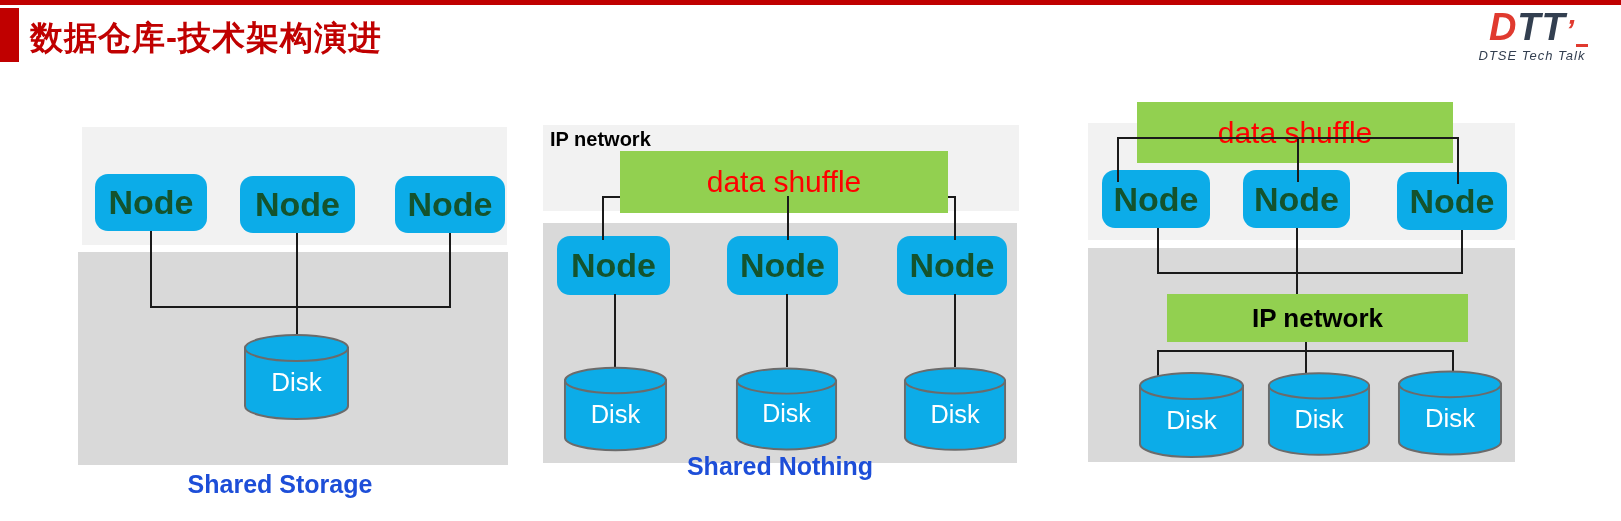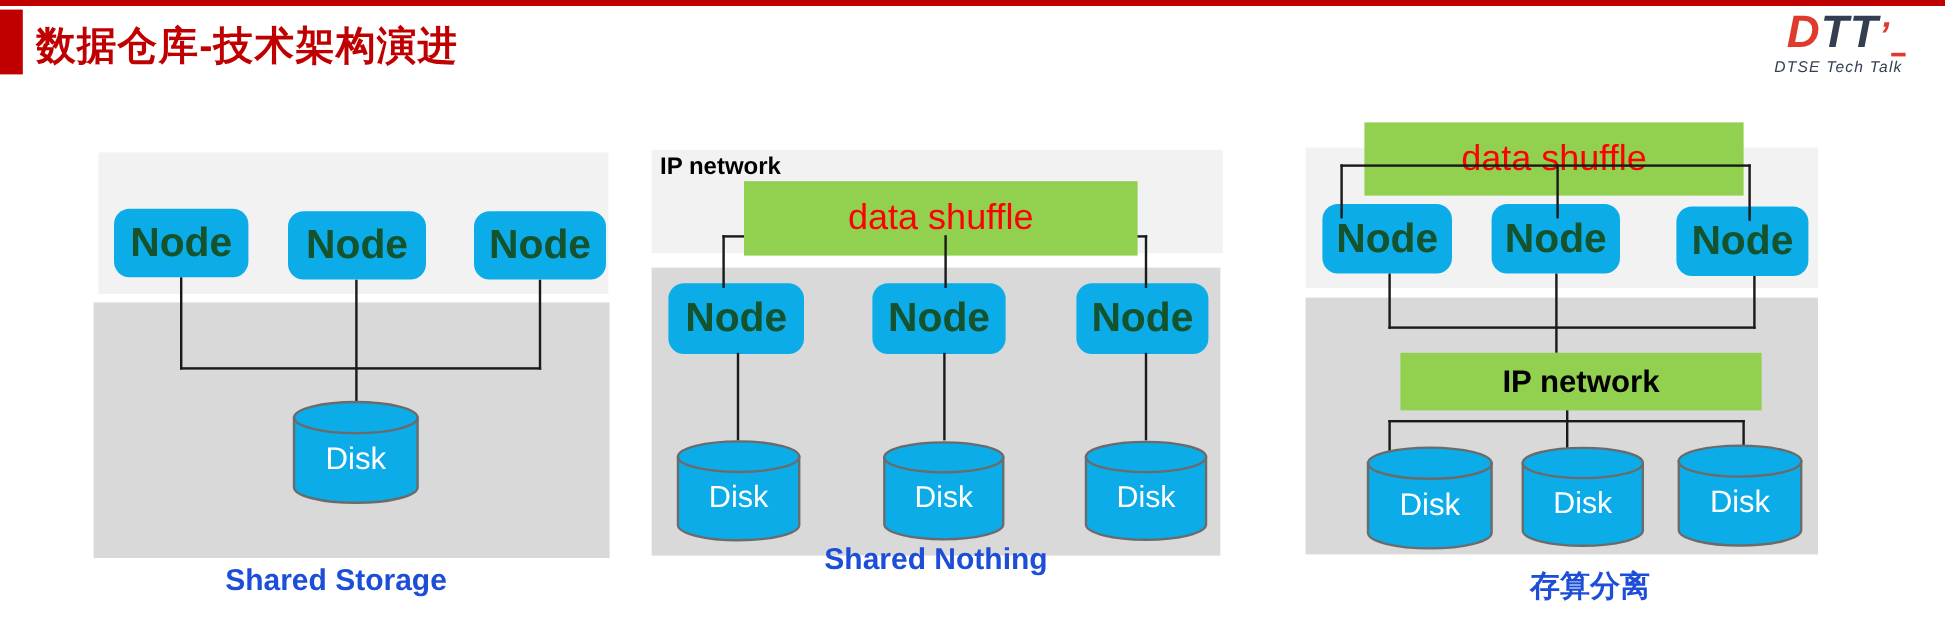--- a/index.html
+++ b/index.html
@@ -177,15 +177,14 @@
     <path class="disk-body" d="M2,15 L2,73 A51.5,13 0 0 0 105,73 L105,15 Z"></path>
     <ellipse class="disk-body" cx="53.5" cy="15" rx="51.5" ry="13"></ellipse>
     <text class="disk-label" x="53.5" y="58" text-anchor="middle">Disk</text>
   </svg>
   <svg class="abs disk-svg" style="left:1397px;top:369px;" width="106" height="88" viewBox="0 0 107 88">
     <path class="disk-body" d="M2,15 L2,73 A51.5,13 0 0 0 105,73 L105,15 Z"></path>
     <ellipse class="disk-body" cx="53.5" cy="15" rx="51.5" ry="13"></ellipse>
     <text class="disk-label" x="53.5" y="58" text-anchor="middle">Disk</text>
   </svg>
 
-  <div class="abs caption" style="left:1200px;top:472px;width:250px;">存算分离</div>
 
 </div>
 
 </body></html>

